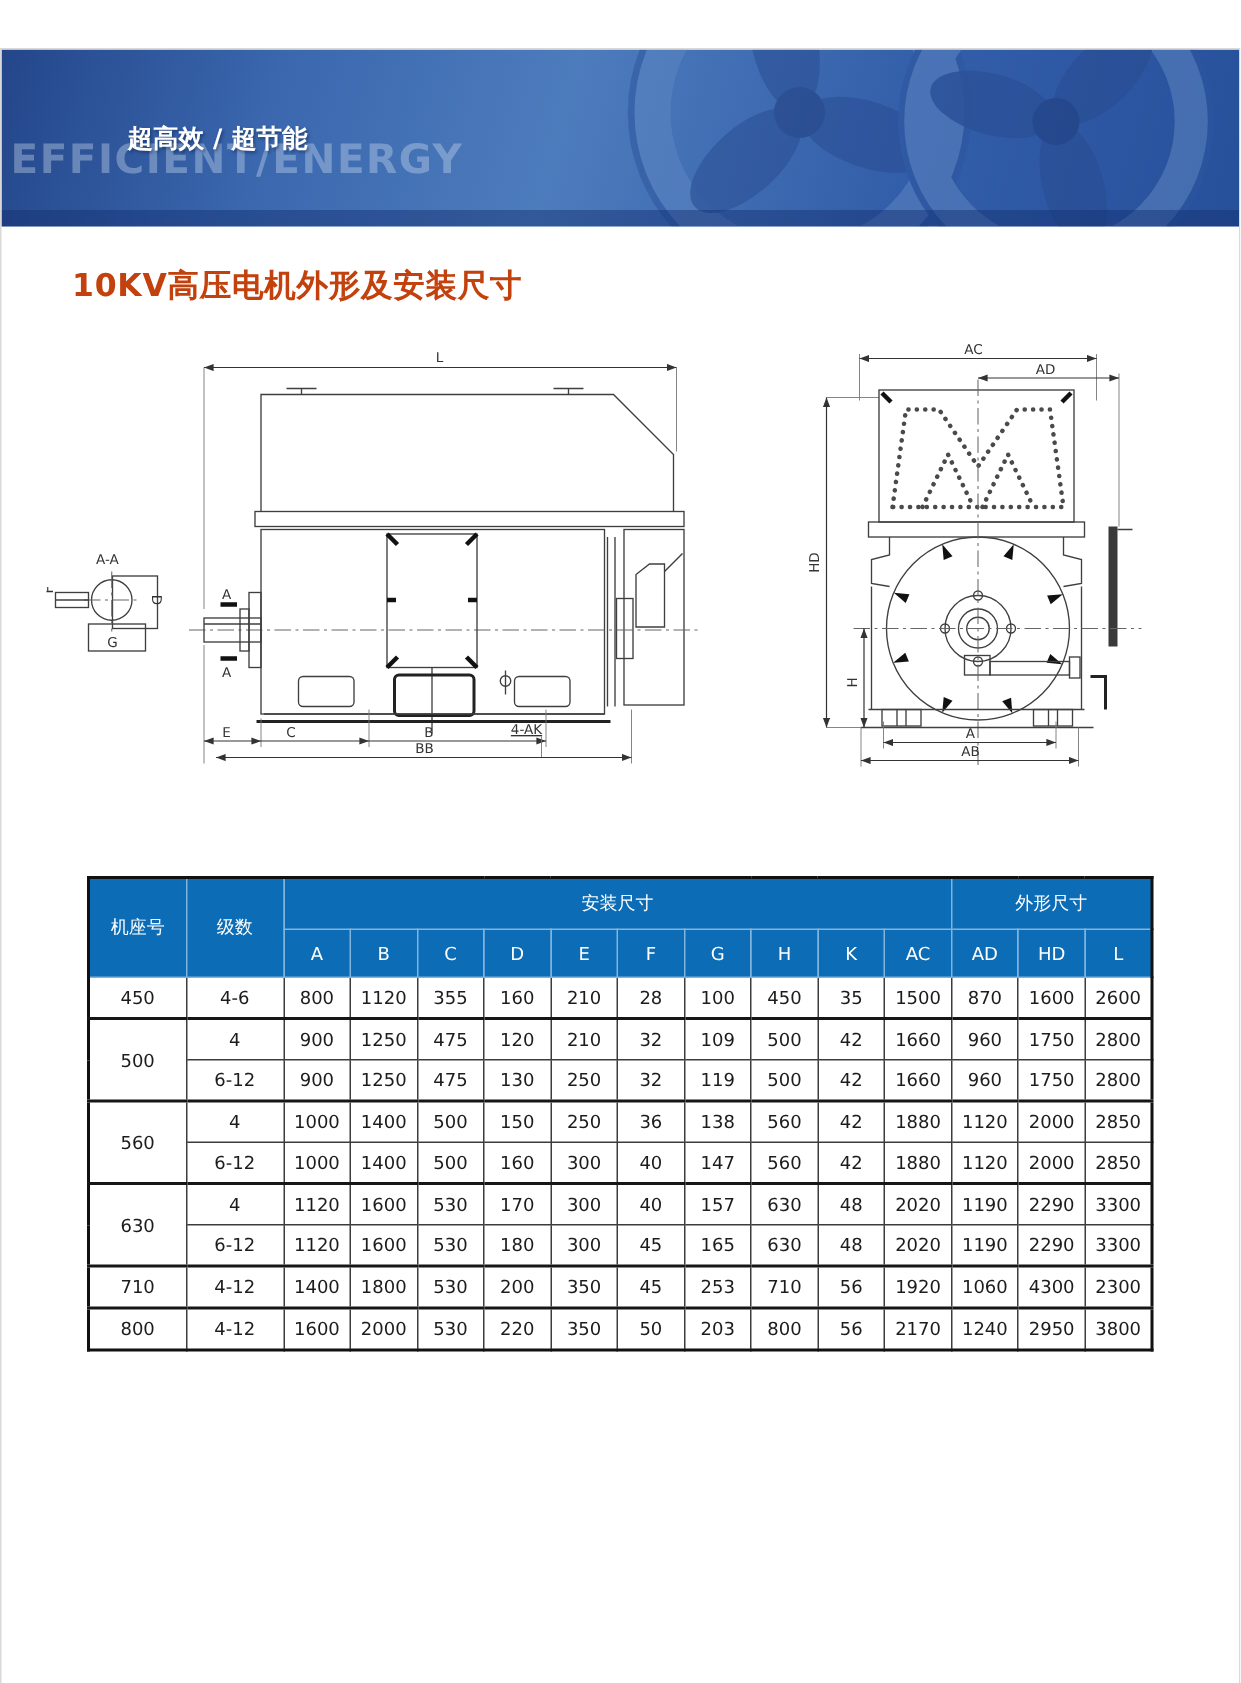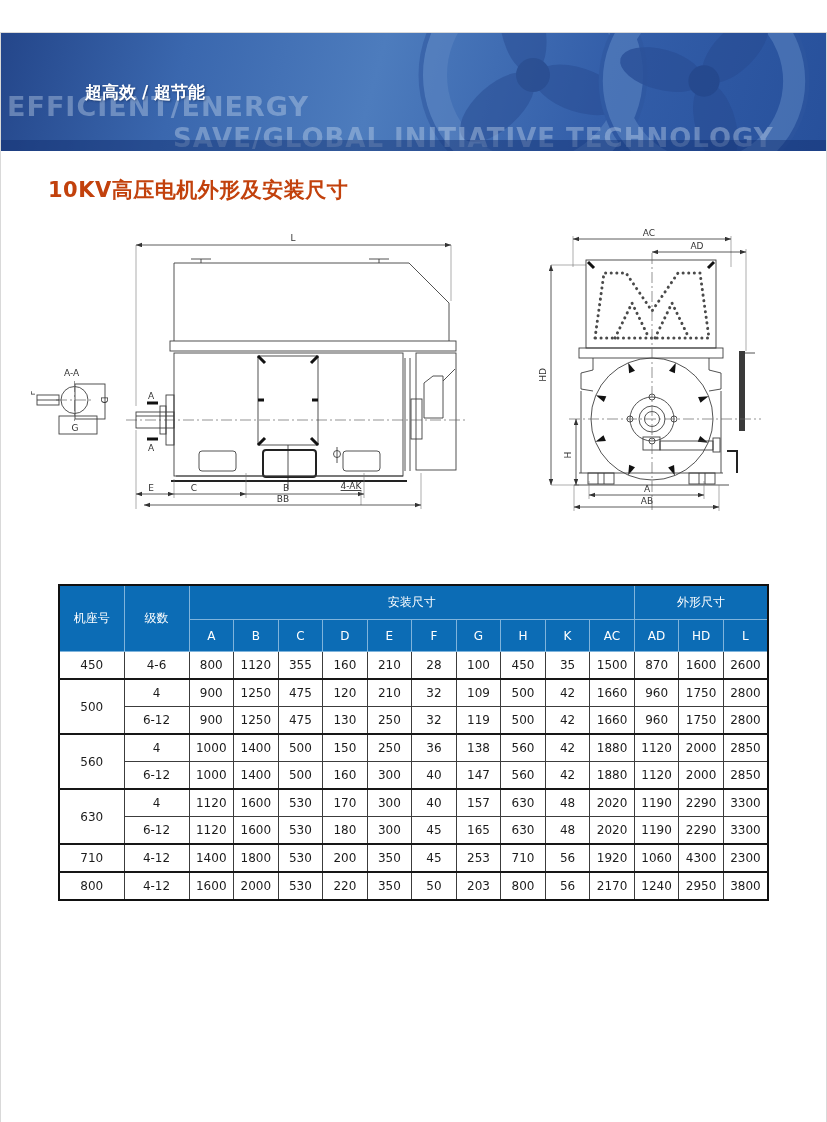--- a/index.html
+++ b/index.html
@@ -88,21 +88,20 @@
           <g fill="#27498f" opacity="0.85">
             <ellipse cx="48" cy="0" rx="46" ry="22" transform="rotate(75)"></ellipse>
             <ellipse cx="48" cy="0" rx="46" ry="22" transform="rotate(195)"></ellipse>
             <ellipse cx="48" cy="0" rx="46" ry="22" transform="rotate(315)"></ellipse>
           </g>
           <circle r="17" fill="#1f3d7d"></circle>
         </g>
       </g>
     </svg>
     <div class="wm wm1">EFFICIENT/ENERGY</div>
-    <div class="wm wm2">SAVE/GLOBAL INITIATIVE TECHNOLOGY</div>
     <div class="cn cn1">超高效 / 超节能</div>
   </header>
 
   <h1 class="title">10KV高压电机外形及安装尺寸</h1>
 
   <svg class="sv" width="440" height="290" viewBox="0 0 440 290">
     <defs>
       <marker id="ar1" markerWidth="10" markerHeight="8" refX="8" refY="3" orient="auto-start-reverse">
         <path d="M0,0 L8,3 L0,6 Z" fill="#333"></path>
       </marker>

